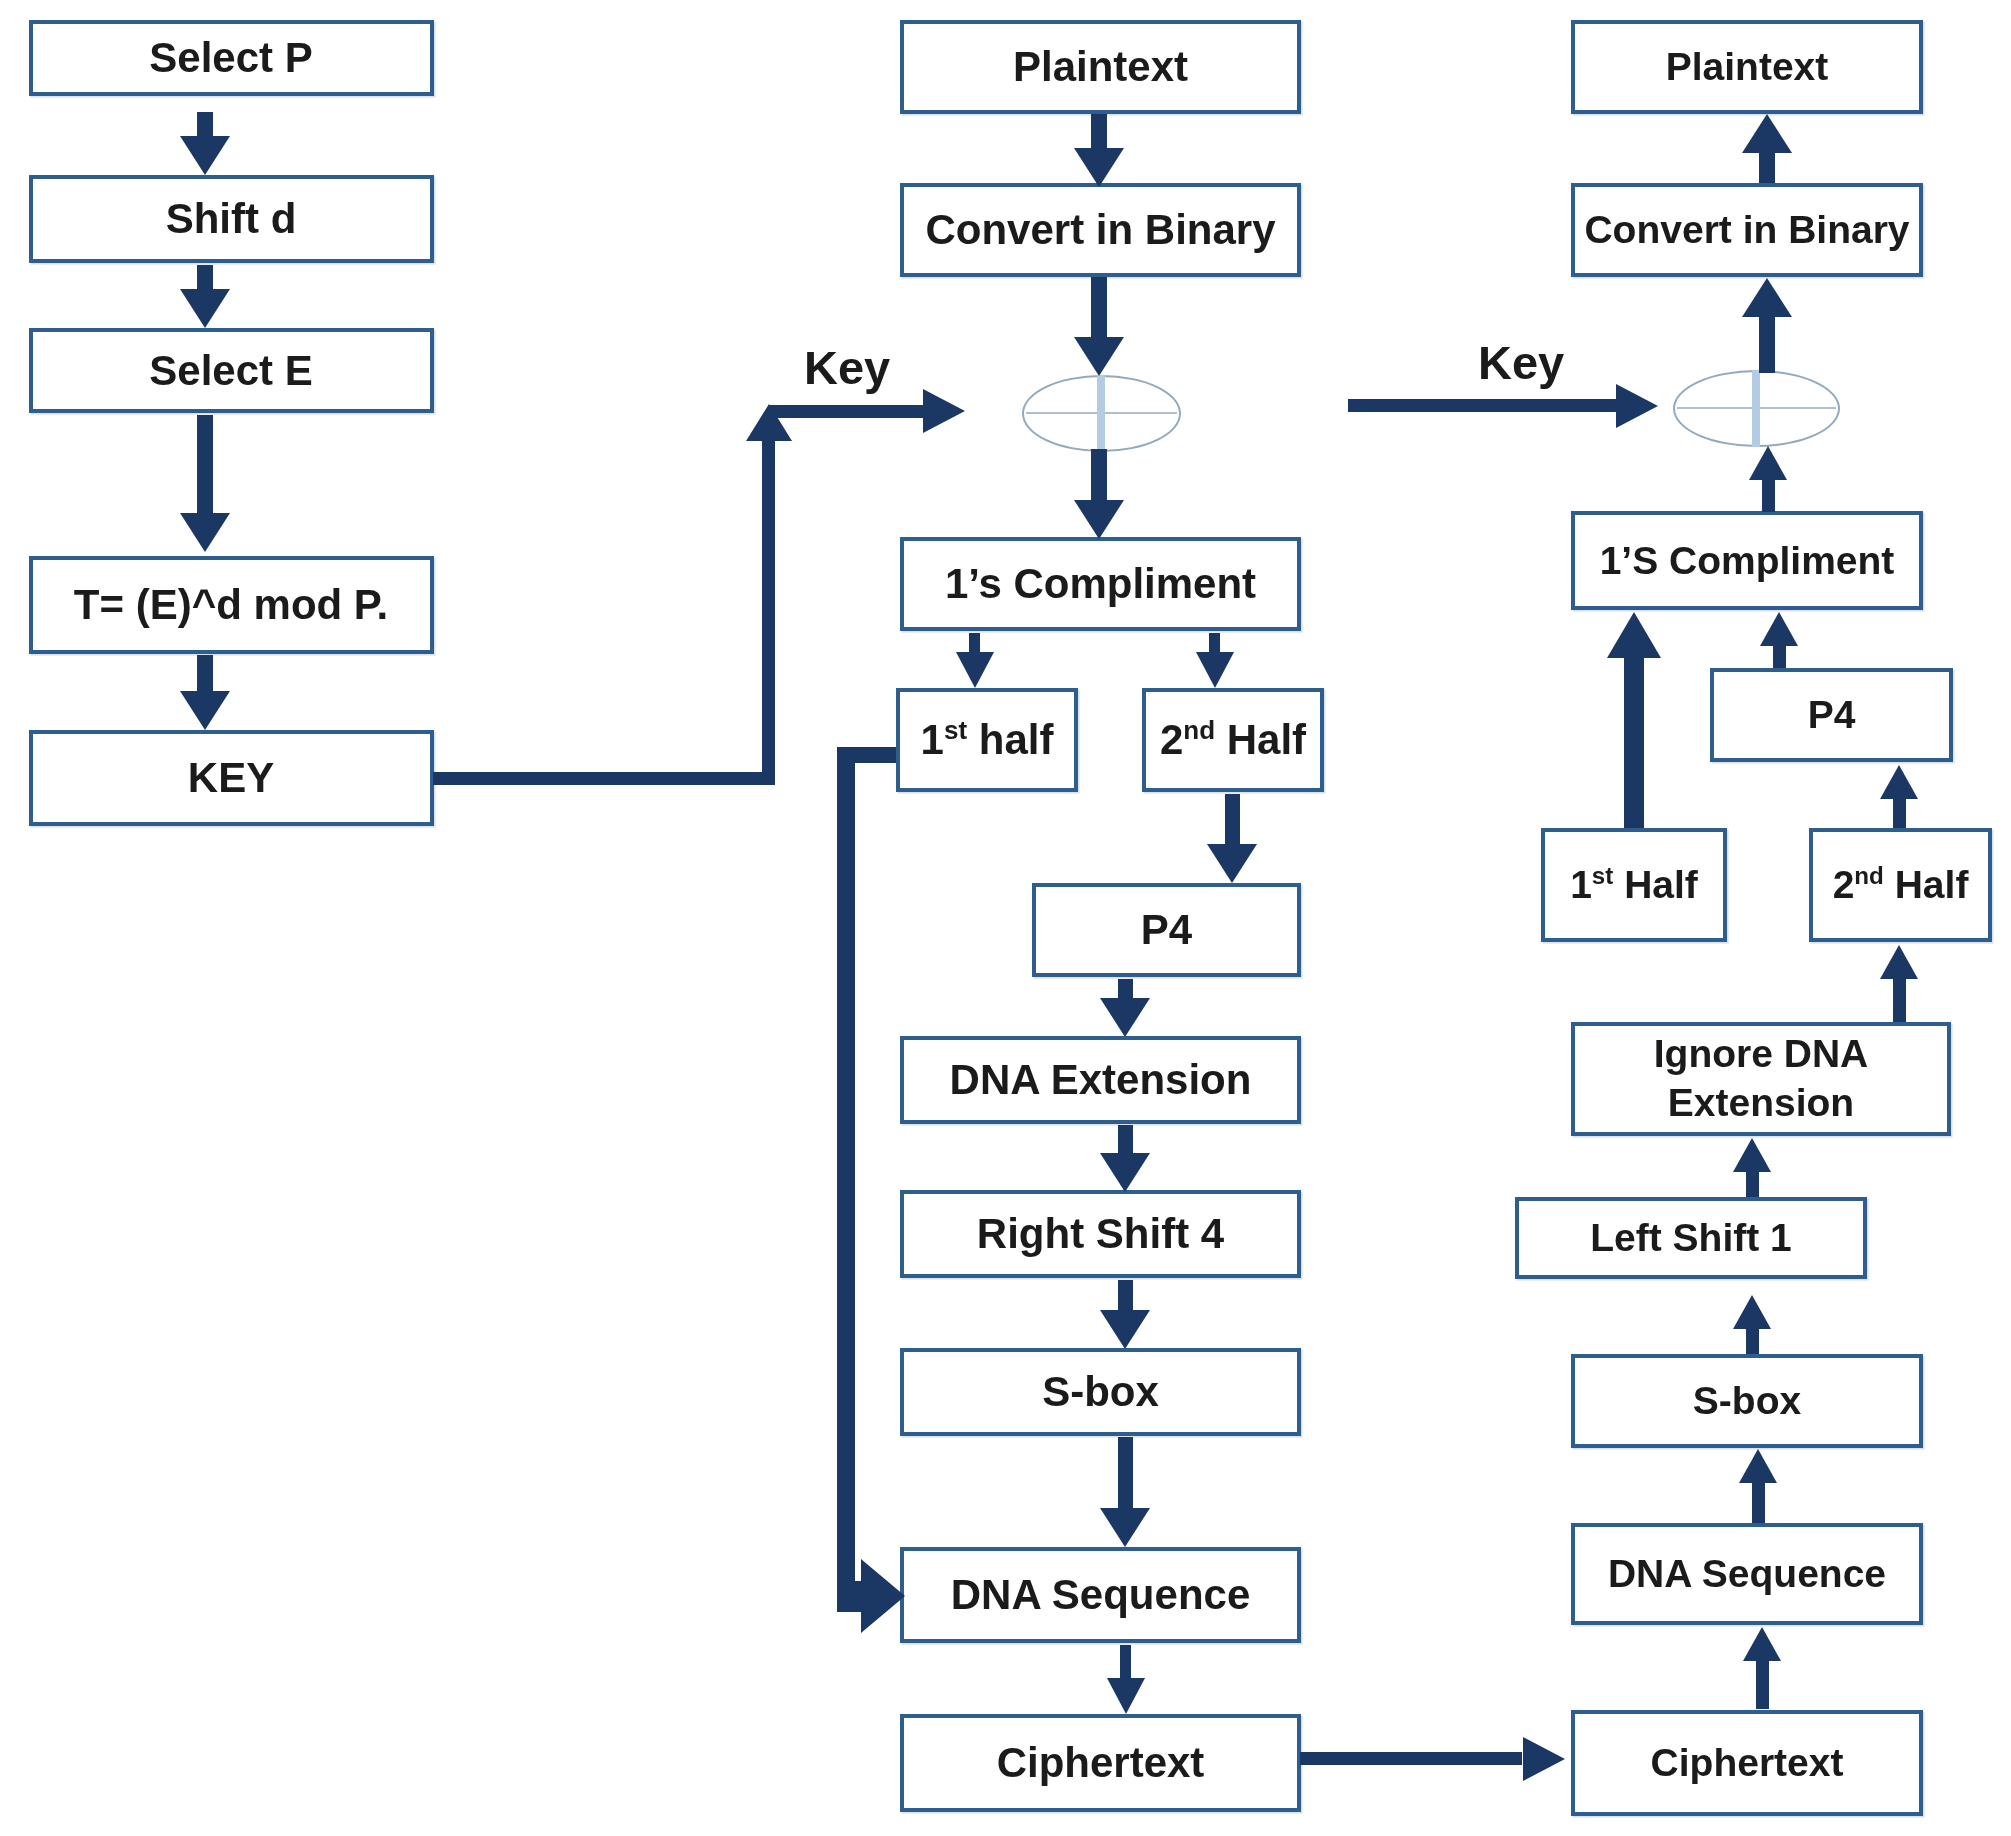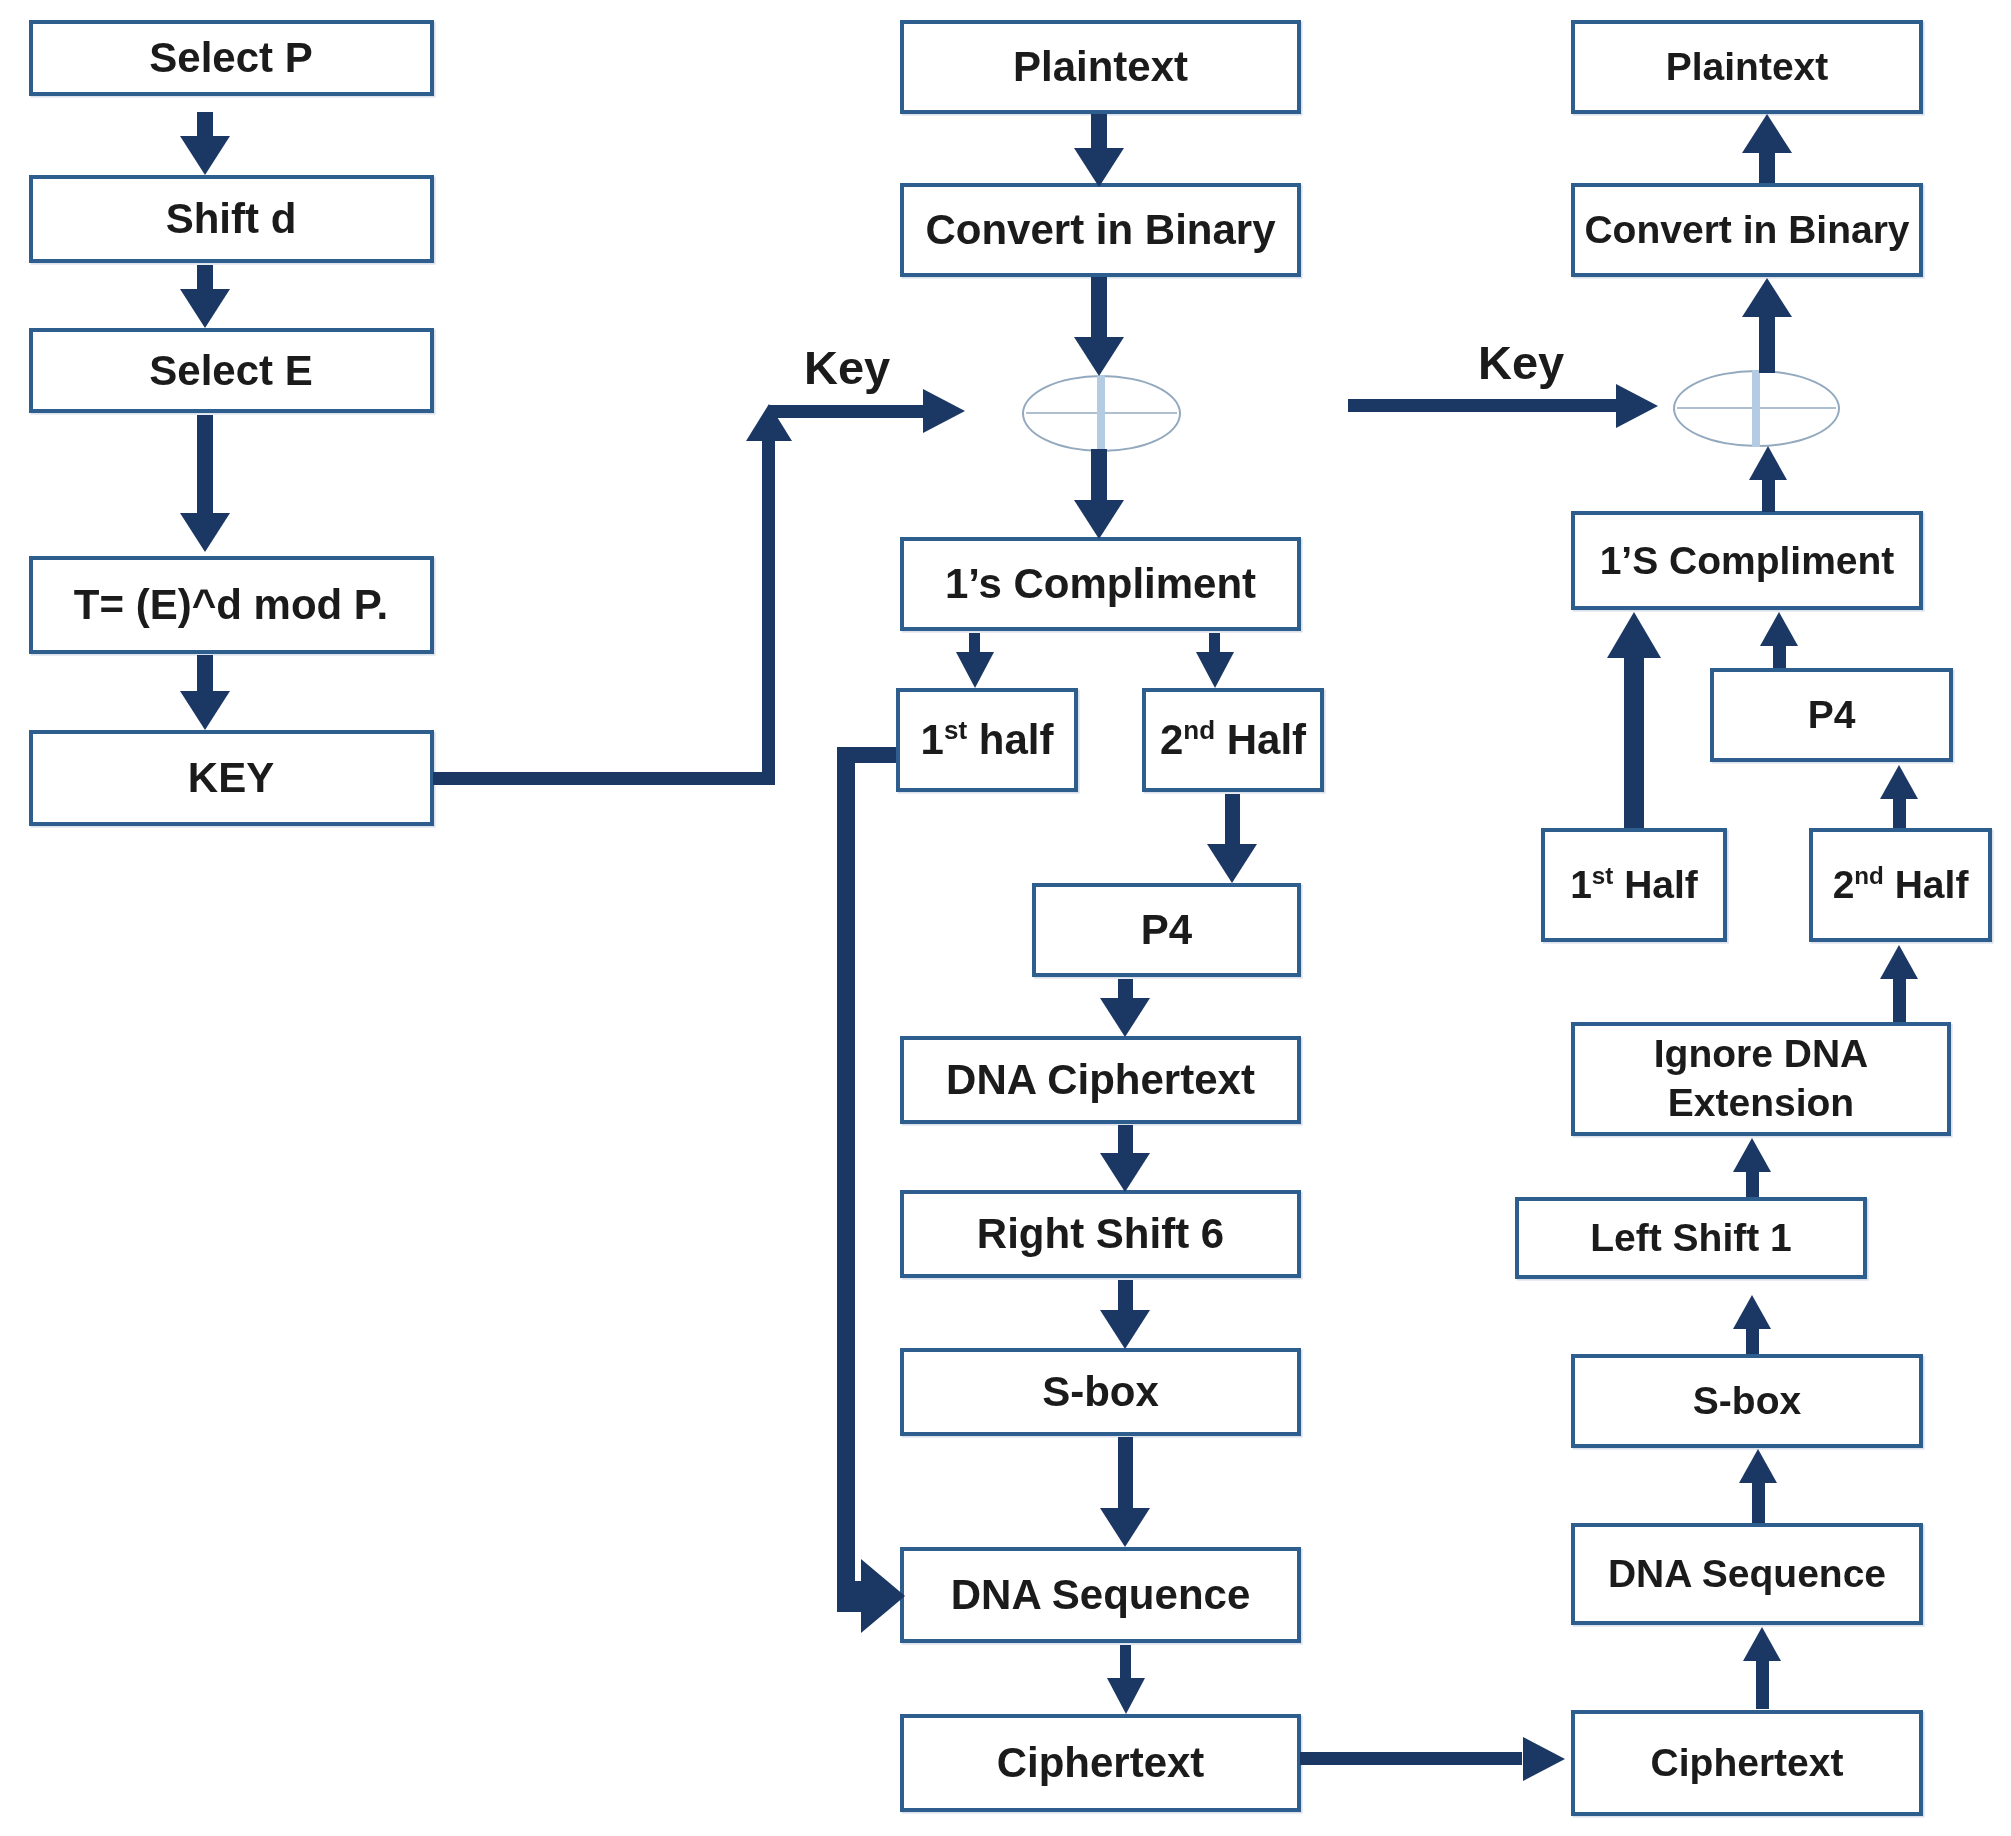--- a/index.html
+++ b/index.html
@@ -118,24 +118,24 @@
     <span><span>1</span><span class="sup">st</span><span> half</span></span>
   </div>
   <div class="bx" style="left:1142px;top:688px;width:182px;height:104px">
     <span><span>2</span><span class="sup">nd</span><span> Half</span></span>
   </div>
 
   <div class="bx" style="left:1032px;top:883px;width:269px;height:94px">
       <span>P4</span>
     </div>
   <div class="bx" style="left:900px;top:1036px;width:401px;height:88px">
-      <span>DNA Ciphertext</span>
+      <span>DNA Extension</span>
     </div>
   <div class="bx" style="left:900px;top:1190px;width:401px;height:88px">
-      <span>Right Shift 6</span>
+      <span>Right Shift 4</span>
     </div>
   <div class="bx" style="left:900px;top:1348px;width:401px;height:88px">
       <span>S-box</span>
     </div>
   <div class="bx" style="left:900px;top:1547px;width:401px;height:96px">
       <span>DNA Sequence</span>
     </div>
   <div class="bx" style="left:900px;top:1714px;width:401px;height:98px">
       <span>Ciphertext</span>
     </div>

